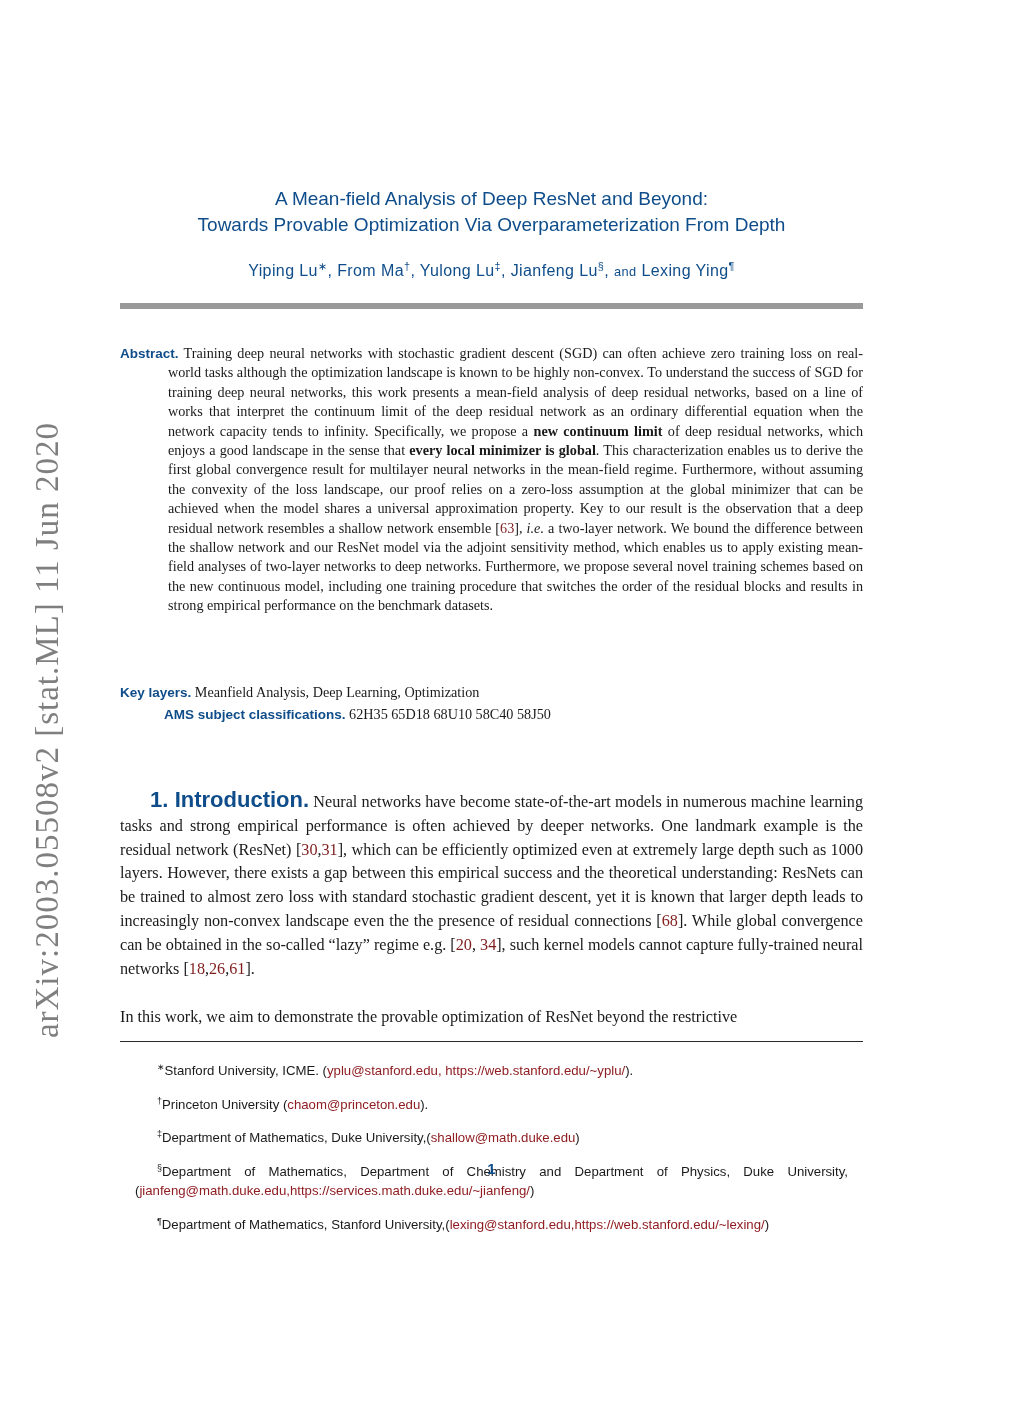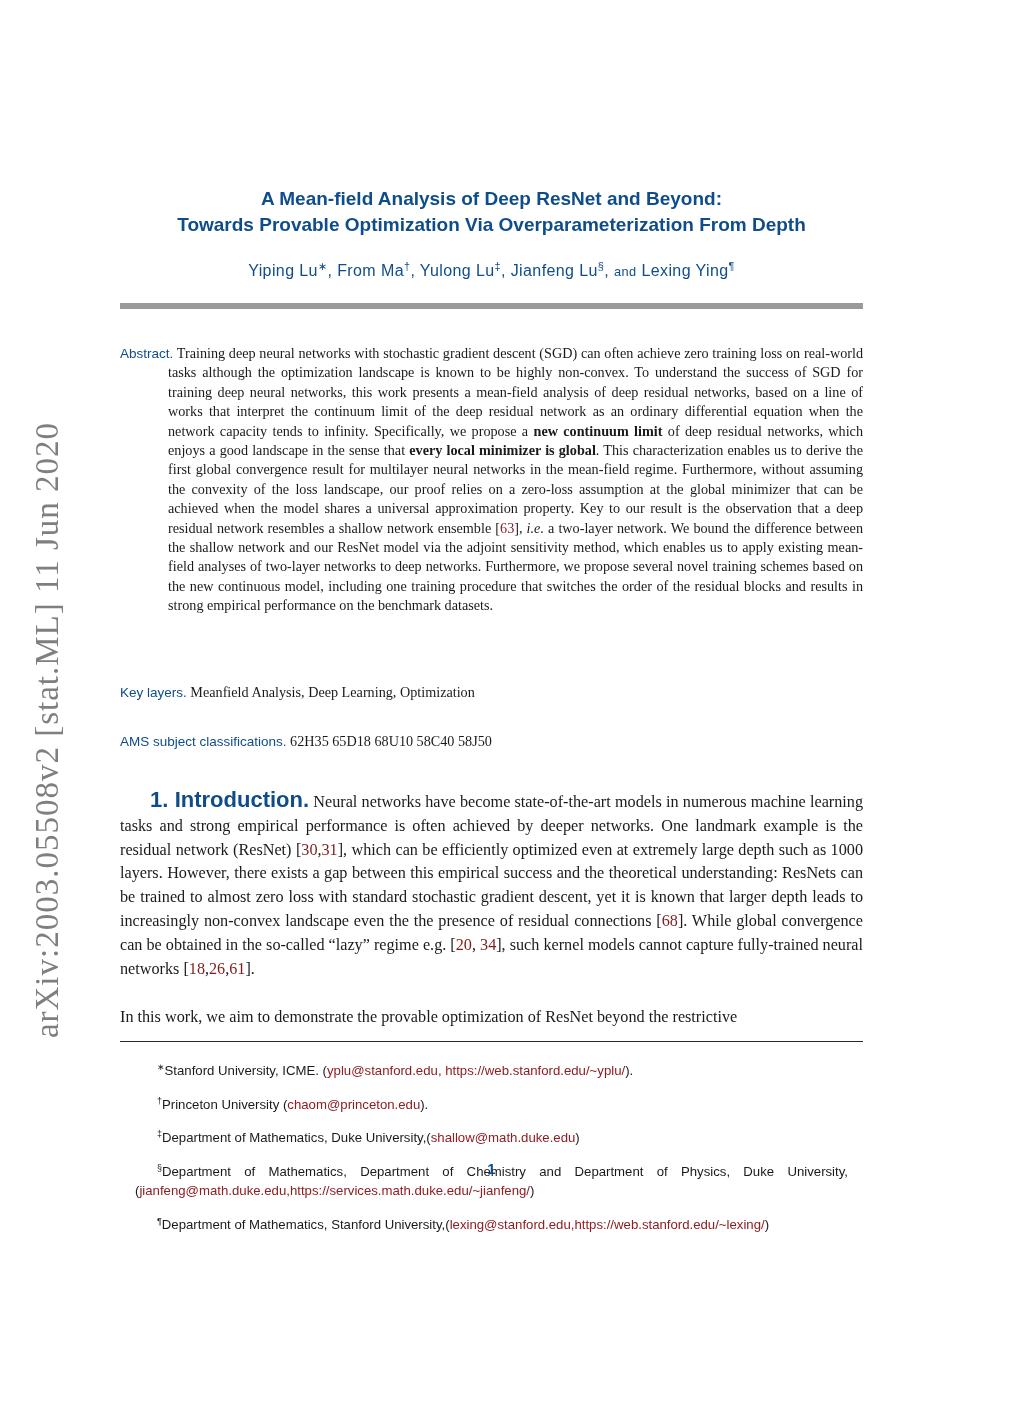--- a/index.html
+++ b/index.html
@@ -27,21 +27,21 @@
   
   .col{
     position:absolute;
     left:120px;
     width:743px;
   }
   .title-block{
     top:186px;
     text-align:center;
     font-family:"Liberation Sans", sans-serif;
-    font-weight:bold;
+    font-weight:normal;
     font-size:19px;
     line-height:26px;
     color:#0f4d8a;
   }
   .authors-line{
     top:262px;
     text-align:center;
     font-family:"Liberation Sans", sans-serif;
     font-size:16px;
     color:#0f4d8a;
@@ -59,26 +59,26 @@
     text-align:justify;
     hyphens:auto;
   }
   .hanging{
     padding-left:48px;
     text-indent:-48px;
     margin:0;
   }
   .blue-label{
     font-family:"Liberation Sans", sans-serif;
-    font-weight:normal;
+    font-weight:bold;
     font-size:13.5px;
     color:#0f4d8a;
   }
   .kw-block{ top:684px; font-size:14.2px; }
-  .ams-block{ top:733px; font-size:14.2px; }
+  .ams-block{ top:706px; font-size:14.2px;margin-left:44px; }
   .kw-block p,.ams-block p{ margin:0; }
   .intro-para1{
     top:788px;
     font-size:16.2px;
     line-height:23.8px;
     text-align:justify;
     hyphens:auto;
   }
   .intro-para1 p{ margin:0; text-indent:30px; }
   .section-heading{

